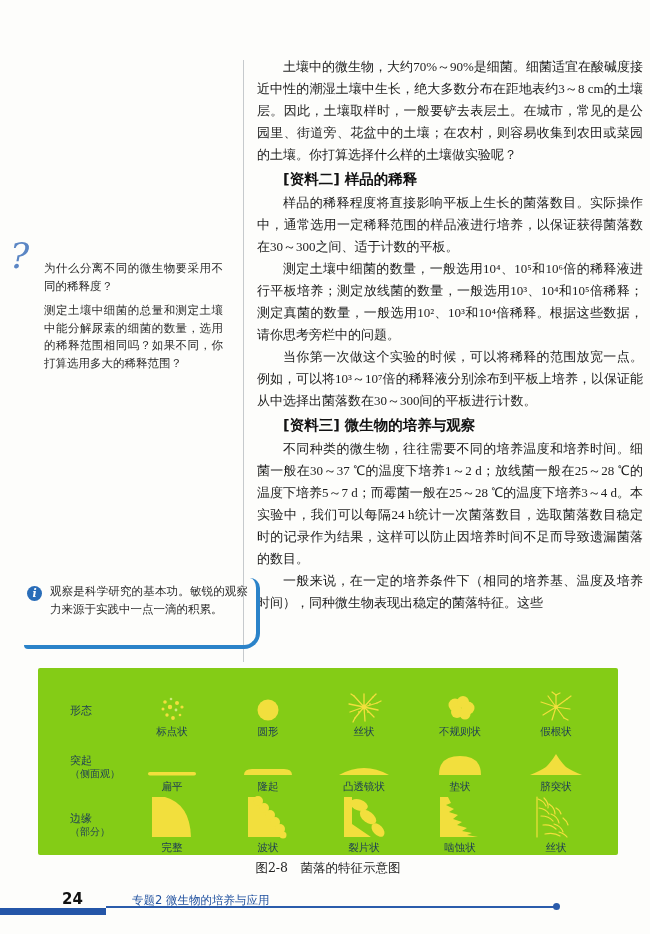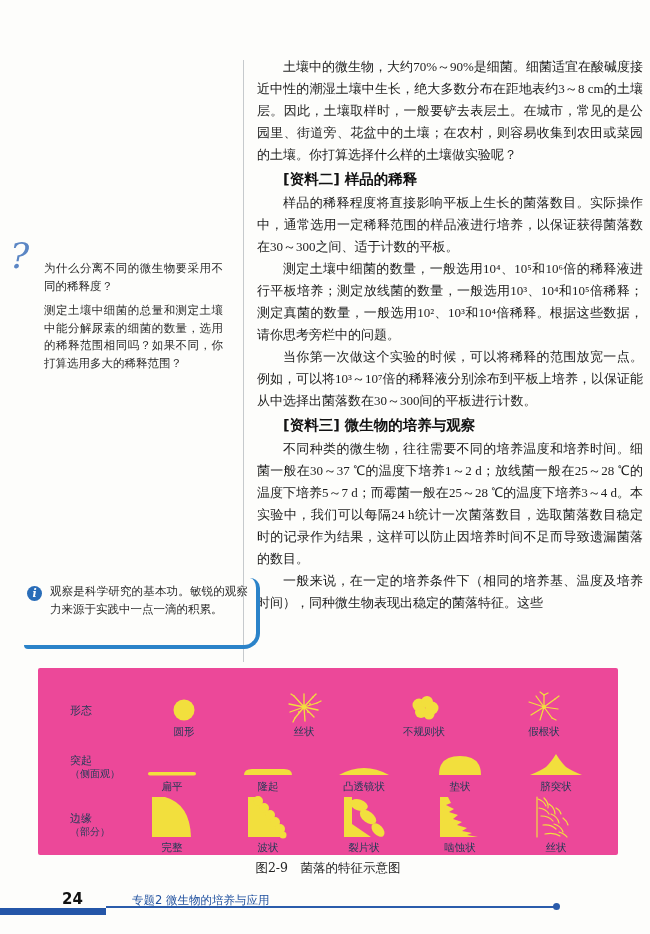--- a/index.html
+++ b/index.html
@@ -32,21 +32,21 @@
     border-radius:0 10px 16px 4px;
     padding:5px 8px 0 26px;box-sizing:content-box;
     font-size:11.5px;line-height:17.5px;color:#2b2b2b;text-align:justify;
   }
   .info-icon{
     position:absolute;left:3px;top:8px;width:15px;height:15px;border-radius:50%;
     background:#2a6db8;color:#ffffff;font-size:11px;font-style:italic;font-weight:bold;
     text-align:center;line-height:15px;font-family:"DejaVu Serif",serif;
   }
   
-  .figure{position:absolute;left:38px;top:668px;width:580px;height:187px;background:#ec4899;border-radius:2px;}
+  .figure{position:absolute;left:38px;top:668px;width:580px;height:187px;background:#84cc16;border-radius:2px;}
   .figrow{display:flex;align-items:flex-end;}
   .figrow.r1{padding-top:13px;height:58px;}
   .figrow.r2{height:55px;}
   .figrow.r3{height:61px;}
   .rowlabel{
     width:86px;box-sizing:border-box;padding-left:32px;align-self:center;
     color:#1d3b55;font-size:11px;line-height:13px;
     font-family:"DejaVu Sans","Liberation Sans",sans-serif;
   }
   .rowlabel .sub{font-size:10px;}
@@ -92,20 +92,37 @@
     <span>观察是科学研究的基本功。敏锐的观察力来源于实践中一点一滴的积累。</span>
   </div>
 
   <div class="figure">
 
     <div class="figrow r1">
       <div class="rowlabel">
         <div>形态</div>
       </div>
       <div class="items">
+        <div class="item">
+          <span class="ic">
+            <svg width="34" height="30" viewBox="0 0 34 30" fill="#F2DF3D">
+              <circle cx="10" cy="8" r="1.8"></circle>
+                <circle cx="16" cy="5" r="1.3" fill="#CDEA79"></circle>
+              <circle cx="22" cy="9" r="2"></circle>
+                <circle cx="8" cy="15" r="1.5"></circle>
+              <circle cx="15" cy="13" r="2.2"></circle>
+                <circle cx="21" cy="16" r="1.4" fill="#CDEA79"></circle>
+              <circle cx="27" cy="13" r="1.6"></circle>
+                <circle cx="12" cy="21" r="1.7"></circle>
+              <circle cx="18" cy="24" r="1.9"></circle>
+                <circle cx="25" cy="21" r="1.3"></circle>
+            </svg>
+            </span>
+          <span class="lbl">标点状</span>
+        </div>
         <div class="item">
           <span class="ic">
             <svg width="34" height="30" viewBox="0 0 34 30">
                 <circle cx="17" cy="16" r="10.5" fill="#F2DF3D"></circle>
               </svg>
             </span>
           <span class="lbl">圆形</span>
         </div>
         <div class="item">
           <span class="ic">
@@ -288,21 +305,21 @@
                   <path d="M27,14 q4,2 5,6"></path>
               </g>
             </svg>
             </span>
           <span class="lbl">丝状</span>
         </div>
       </div>
     </div>
   </div>
 
-  <div class="caption">图2-9　菌落的特征示意图</div>
+  <div class="caption">图2-8　菌落的特征示意图</div>
 
   <div class="footer-bar"></div>
   <div class="footer-num">24</div>
   <div class="footer-line"></div>
   <div class="footer-dot"></div>
   <div class="footer-title">专题2 微生物的培养与应用</div>
 
 </div>
 
 </body></html>

